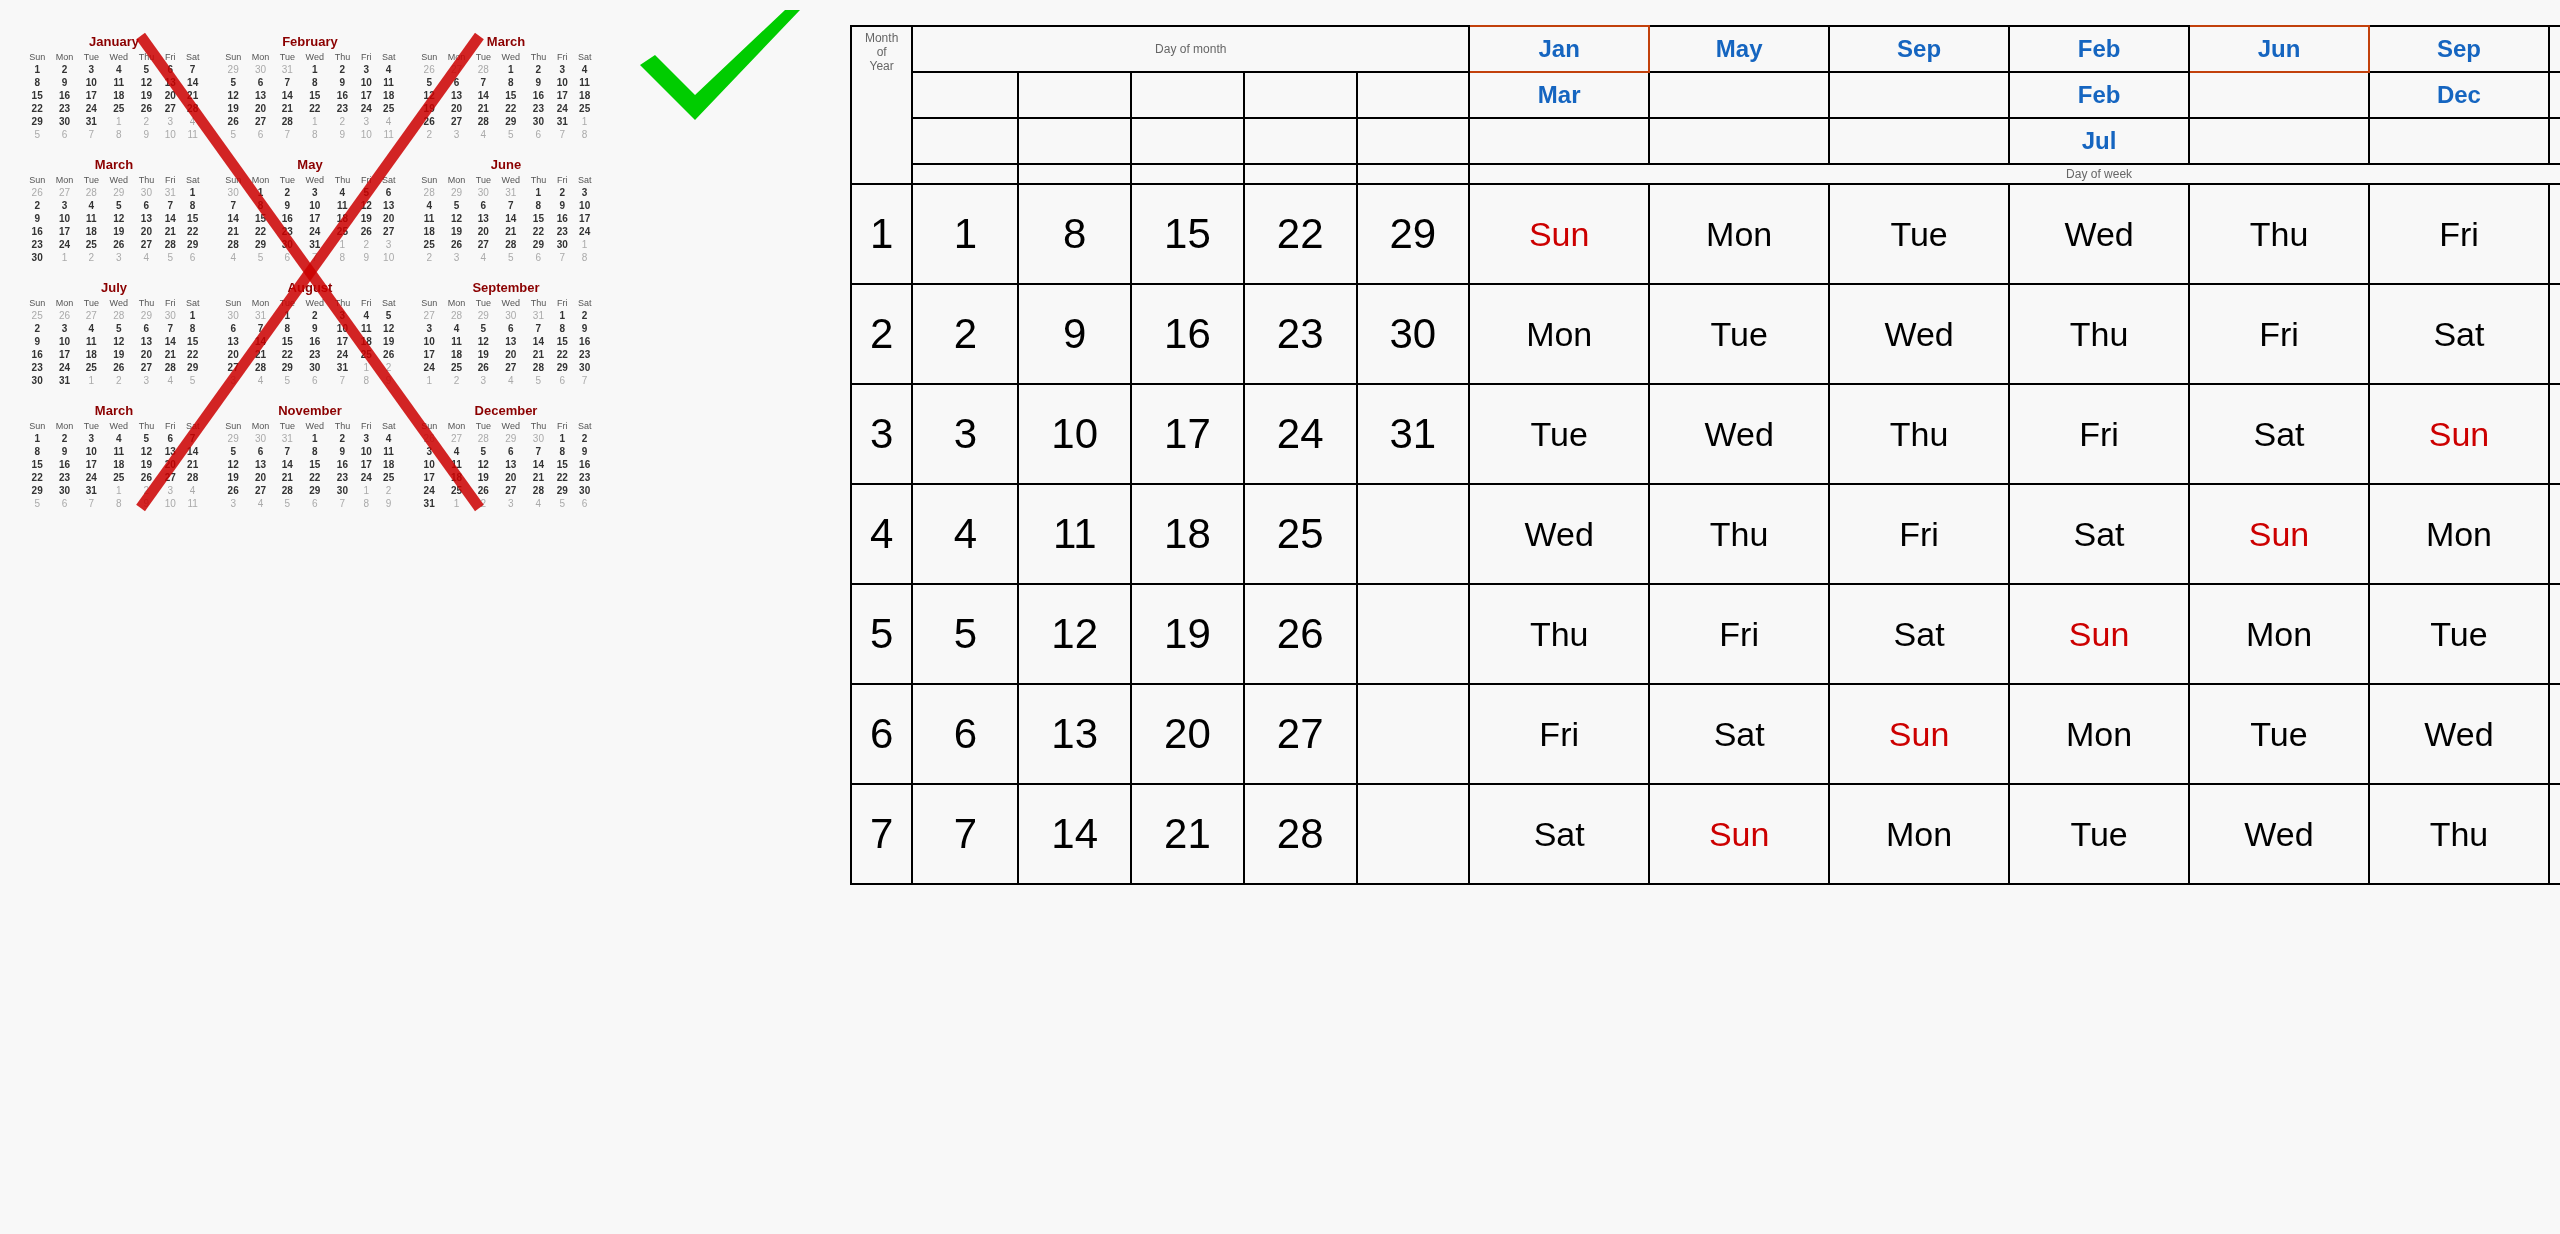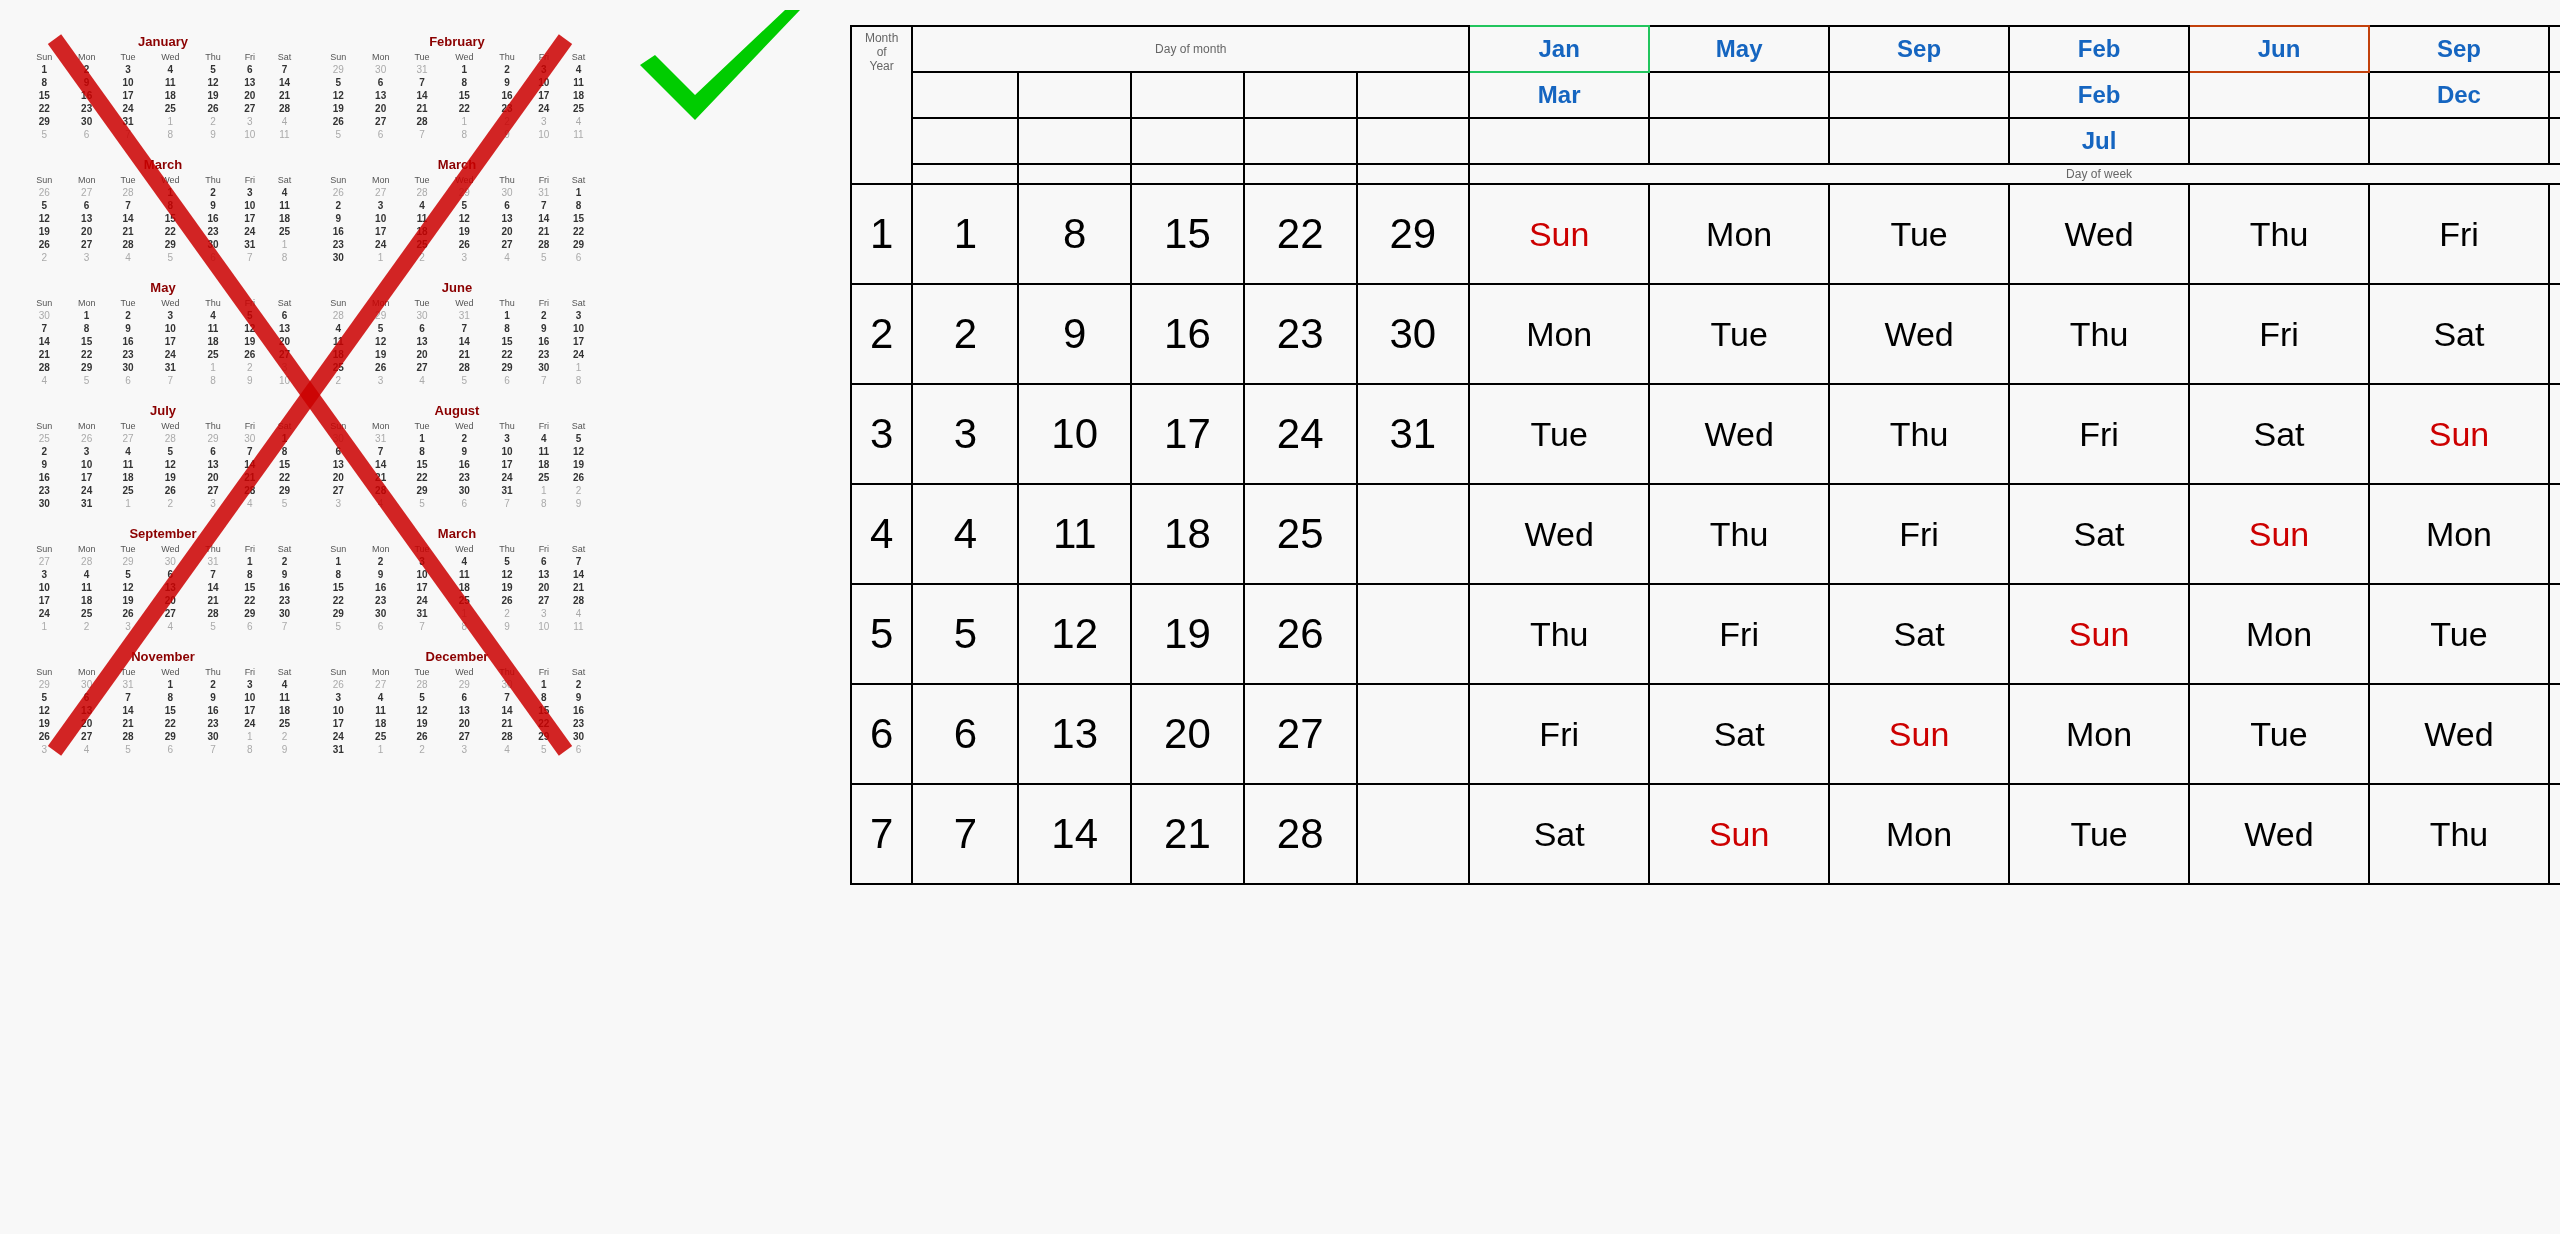--- a/index.html
+++ b/index.html
@@ -16,21 +16,21 @@
 
     .left-section {
       width: 580px;
       position: relative;
       flex-shrink: 0;
       margin-top: 10px;
     }
 
     .mini-calendar-grid {
       display: grid;
-      grid-template-columns: repeat(2, 1fr);
+      grid-template-columns: repeat(3, 1fr);
       gap: 8px;
       font-size: 11px;
     }
 
     .mini-cal {
       padding: 4px;
     }
 
     .mini-cal-title {
       font-weight: bold;
@@ -1008,21 +1008,21 @@
       <div></div>
       <div style="text-align:center;"></div>
     </div>
 
     <div class="main-table-wrapper">
       <table class="main-table" id="main-cal-table">
           <thead>
             <tr>
               <th rowspan="4" style="font-size:12px;color:#666;font-weight:normal;vertical-align:top;padding:4px 2px;border:2px solid #000;width:70px;white-space:nowrap;">Month<br>of<br>Year</th>
               <td colspan="5" style="font-size:12px;color:#666;border:2px solid #000;padding:2px;text-align:center;">Day of month</td>
-              <th class="month-blue" style="font-size:24px;font-weight:bold;padding:8px 0;border:2px solid #22c55e;width:220px;">Jan</th>
+              <th class="month-blue" style="font-size:24px;font-weight:bold;padding:8px 0;border:2px solid #c2410c;width:220px;">Jan</th>
               <th class="month-blue" style="font-size:24px;font-weight:bold;padding:8px 4px;border:2px solid #000;width:220px;">May</th>
               <th class="month-blue" style="font-size:24px;font-weight:bold;padding:8px 4px;border:2px solid #000;width:220px;">Sep</th>
               <th class="month-blue" style="font-size:24px;font-weight:bold;padding:8px 4px;border:2px solid #000;width:220px;">Feb</th>
               <th class="month-blue" style="font-size:24px;font-weight:bold;padding:8px 4px;border:2px solid #c2410c;width:220px;">Jun</th>
               <th class="month-blue" style="font-size:24px;font-weight:bold;padding:8px 4px;border:2px solid #000;width:220px;">Sep</th>
               <th class="month-blue" style="font-size:24px;font-weight:bold;padding:8px 4px;border:2px solid #000;width:220px;">Apr</th>
             </tr>
             <tr>
               <td style="border:2px solid #000;"></td>
               <td style="border:2px solid #000;"></td>

